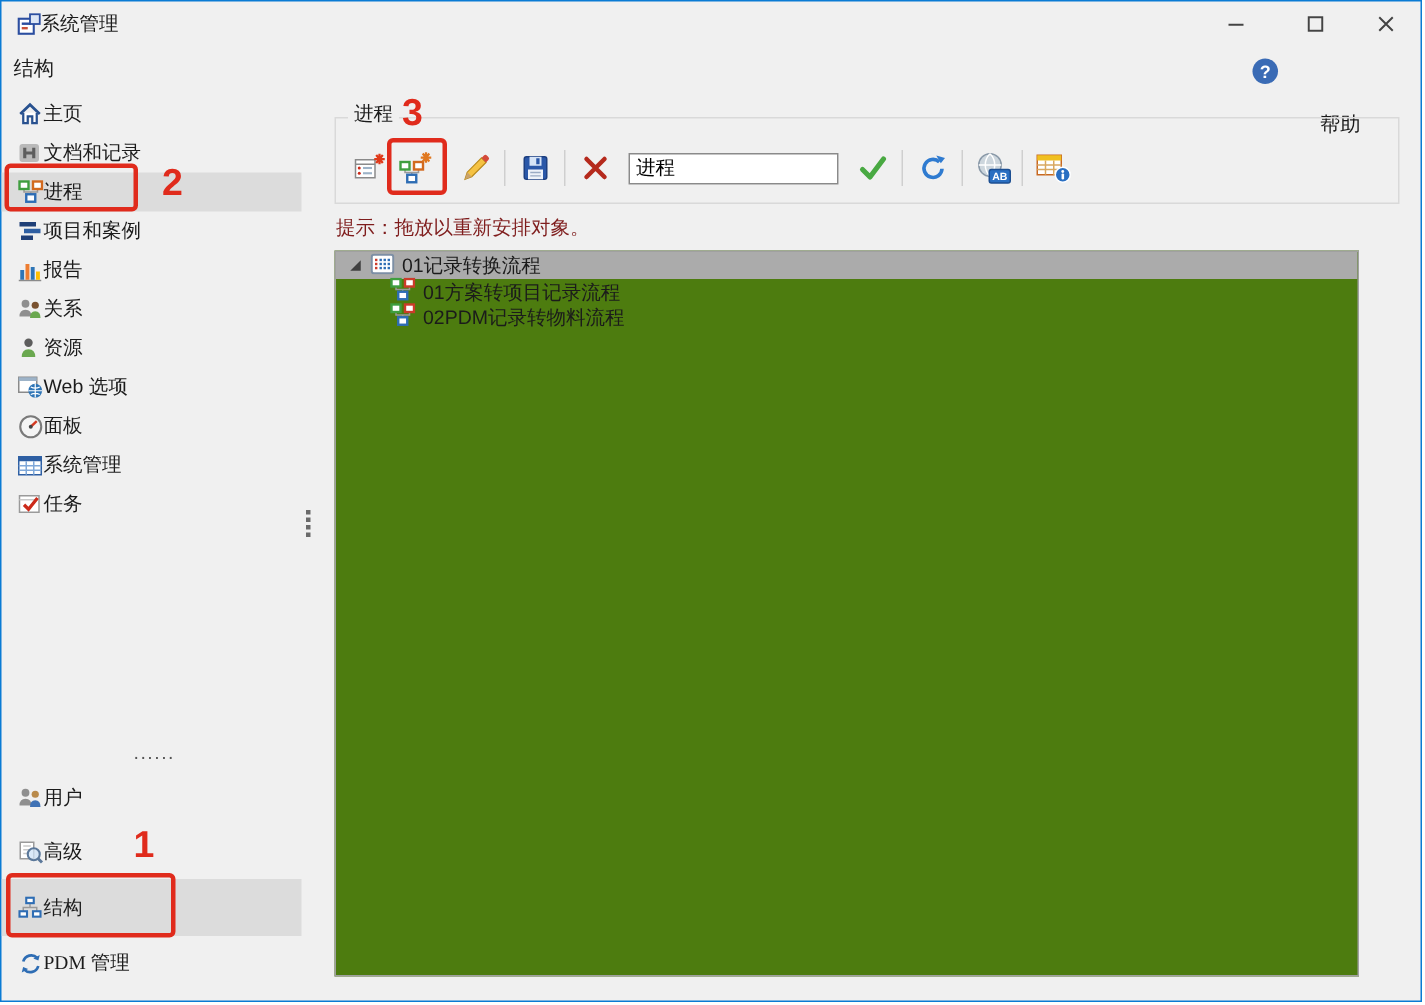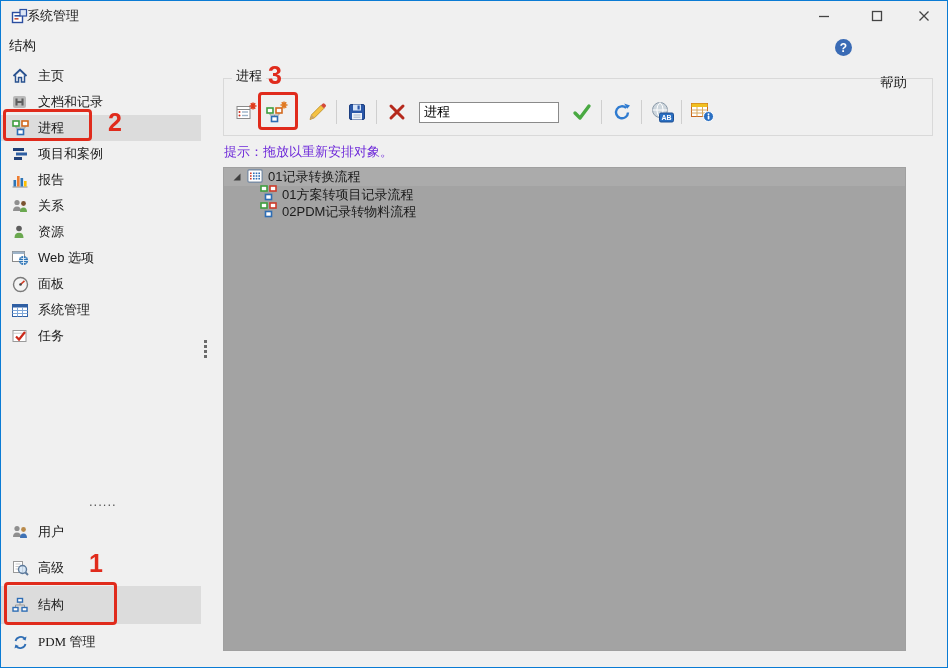--- a/index.html
+++ b/index.html
@@ -16,39 +16,39 @@
   .win-btn { position:absolute; top:3px; width:34px; height:24px; display:flex; align-items:center; justify-content:center; }
   .btn-min { left:806px; } .btn-max { left:859px; } .btn-close { left:906px; }
   
   .header-label { position:absolute; left:8px; top:36px; font-size:13.5px; }
   .help-circle { position:absolute; left:834px; top:38px; width:17px; height:17px; border-radius:50%;
     background:#3a6bb5; color:#fff; font-size:12px; font-weight:bold; display:flex; align-items:center; justify-content:center; }
   .help-label { position:absolute; left:879px; top:38px; font-size:13.5px;margin-top:35px; }
   
   .side-nav { position:absolute; left:0; top:62px; width:200px; }
   .bottom-nav { position:absolute; left:0; top:513px; width:200px; }
-  .side-item { height:26px; display:flex; align-items:center; gap:9px; padding-left:10px; font-size:13px; cursor:default; }
+  .side-item { height:26px; display:flex; align-items:center; gap:0; padding-left:10px; font-size:13px; cursor:default; }
   .bottom-nav .side-item { height:36px;font-family:Liberation Serif, serif; }
   .side-item.selected { background:#dcdcdc; }
   .bottom-nav .side-item.selected { height:38px; }
   .icon18 { width:18px; height:18px; flex:0 0 18px; display:flex; align-items:center; justify-content:center; }
   .dots-sep { position:absolute; left:88px; top:493px; font-size:13px; color:#555; letter-spacing:1px; }
   .drag-dots { position:absolute; left:203px; top:339px; display:flex; flex-direction:column; gap:2px; }
   .drag-dots i { width:3px; height:3px; background:#6a6a6a; }
   
   .groupbox { position:absolute; left:222px; top:77px; width:710px; height:58px; border:1px solid #d9d9d9; }
   .groupbox-label { position:absolute; left:231px; top:66px; font-size:13px; background:#f0f0f0; padding:0 4px; z-index:2; }
   .toolbar { position:absolute; left:229px; top:95px; height:32px; display:flex; align-items:center; z-index:3; }
   .tbtn { width:27px; height:28px; display:flex; align-items:center; justify-content:center; margin:0 2px; }
   .tsep { width:1px; height:24px; background:#cfcfcf; margin:0 4px; }
   .tinput { width:140px; height:21px; border:1px solid #8a8a8a; background:#fff; font-size:13px; padding:1px 4px;
     margin:0 7px; font-family:"Liberation Sans", sans-serif; }
-  .hint { position:absolute; left:223px; top:142px; font-size:13px; color:#6d28d9; }
-  
-  .tree { position:absolute; left:222px; top:166px; width:683px; height:484px; background:#a3a3a3; border:1px solid #a0a0a0; overflow:hidden; }
+  .hint { position:absolute; left:223px; top:142px; font-size:13px; color:#7f1d1d; }
+  
+  .tree { position:absolute; left:222px; top:166px; width:683px; height:484px; background:#4d7c0f; border:1px solid #a0a0a0; overflow:hidden; }
   .tree-row { display:flex; align-items:center; height:18px; font-size:13px; gap:5px; cursor:default; }
   .tree-row.root { background:#ababab; padding-left:8px; width:100%; }
   .tree-row.child { padding-left:36px; height:17px; }
   .expander { width:10px; height:10px; display:flex; }
   
   .anno-box { position:absolute; border:3px solid #e02b1c; border-radius:4px; z-index:10; }
   .anno-num { position:absolute; color:#e02b1c; font-size:25px; font-weight:bold; z-index:10; }
   .box-step2 { left:2px; top:108px; width:89px; height:32px; }
   .num-step2 { left:107px; top:107px; }
   .box-step1 { left:3px; top:581px; width:113px; height:43px; }

